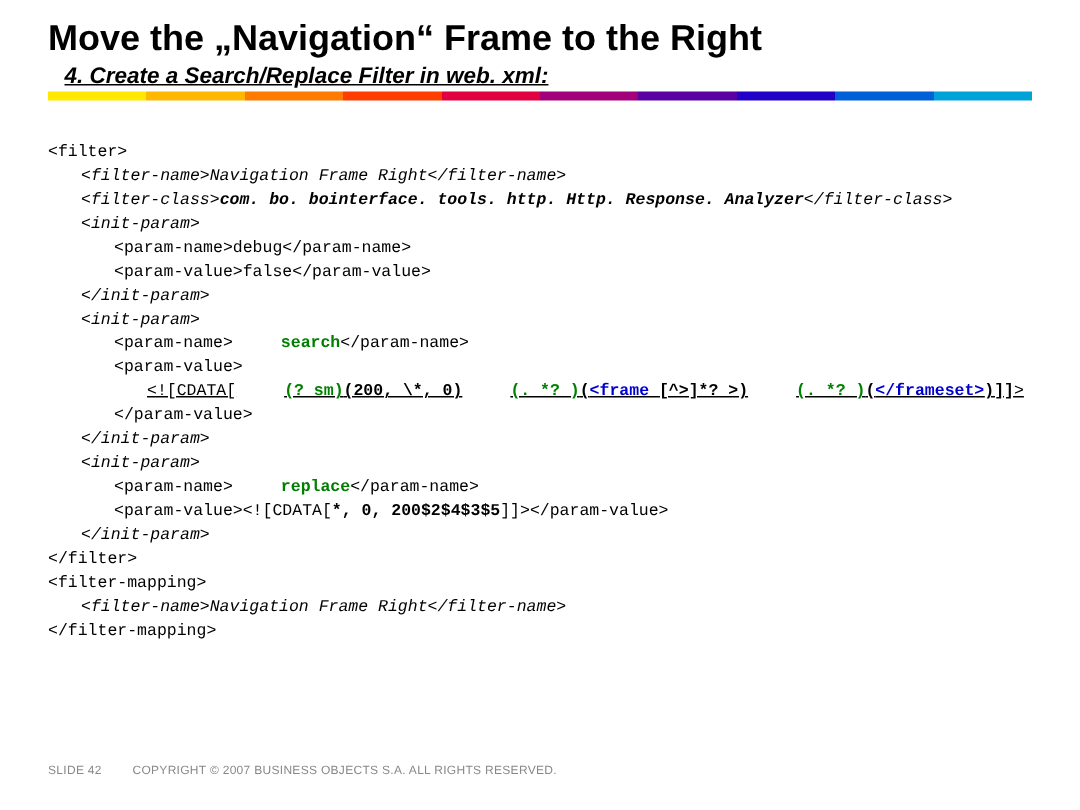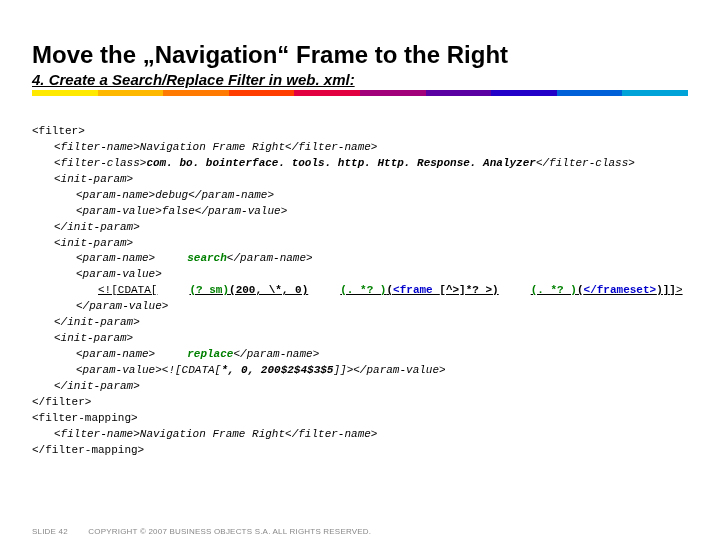--- a/index.html
+++ b/index.html
@@ -5,35 +5,36 @@
   * { margin: 0; padding: 0; box-sizing: border-box; }
   body {
     width: 720px;
     height: 540px;
     background: #fff;
     font-family: Arial, Helvetica, sans-serif;
     position: relative;
     overflow: hidden;
   }
   .slide {
-    padding: 41px 32px 0 32px;
+    padding: 12px 32px 0 32px;
   }
   .title {
     font-size: 24px;
     font-weight: bold;
     color: #000;
     margin-bottom: 2px;
   }
   .subtitle {
     font-size: 15px;
     font-weight: bold;
     font-style: italic;
     text-decoration: underline;
     color: #000;
     margin-bottom: 2px;
+    margin-left: 11px;
   }
   .rainbow {
     height: 6px;
     width: 100%;
     background: linear-gradient(to right,
       #ffe900 0%, #ffe900 10%,
       #ffb800 10%, #ffb800 20%,
       #ff7a00 20%, #ff7a00 30%,
       #ff3d00 30%, #ff3d00 40%,
       #e20040 40%, #e20040 50%,
@@ -48,25 +49,25 @@
     font-family: "Courier New", Courier, monospace;
     font-size: 11px;
     line-height: 1.45;
     color: #000;
     white-space: pre;
   }
   .code .b { font-weight: bold; }
   .code .g { color: #008000; font-weight: bold; margin-left: 32px; }
   .code .bl { color: #0000cc; font-weight: bold; }
   .ind1 { padding-left: 22px; display: block; font-style: italic; }
-  .ind2 { padding-left: 44px; display: block; font-style: italic; }
+  .ind2 { padding-left: 44px; display: block; }
   .ind3 { padding-left: 66px; display: block; text-decoration: underline; }
   .footer {
     position: absolute;
-    bottom: 4px;
+    bottom: 22px;
     left: 32px;
     font-size: 8px;
     color: #888;
     letter-spacing: 0.2px;
   }
   .footer .sl { margin-right: 18px; }
 </style>
 </head>
 <body>
 

